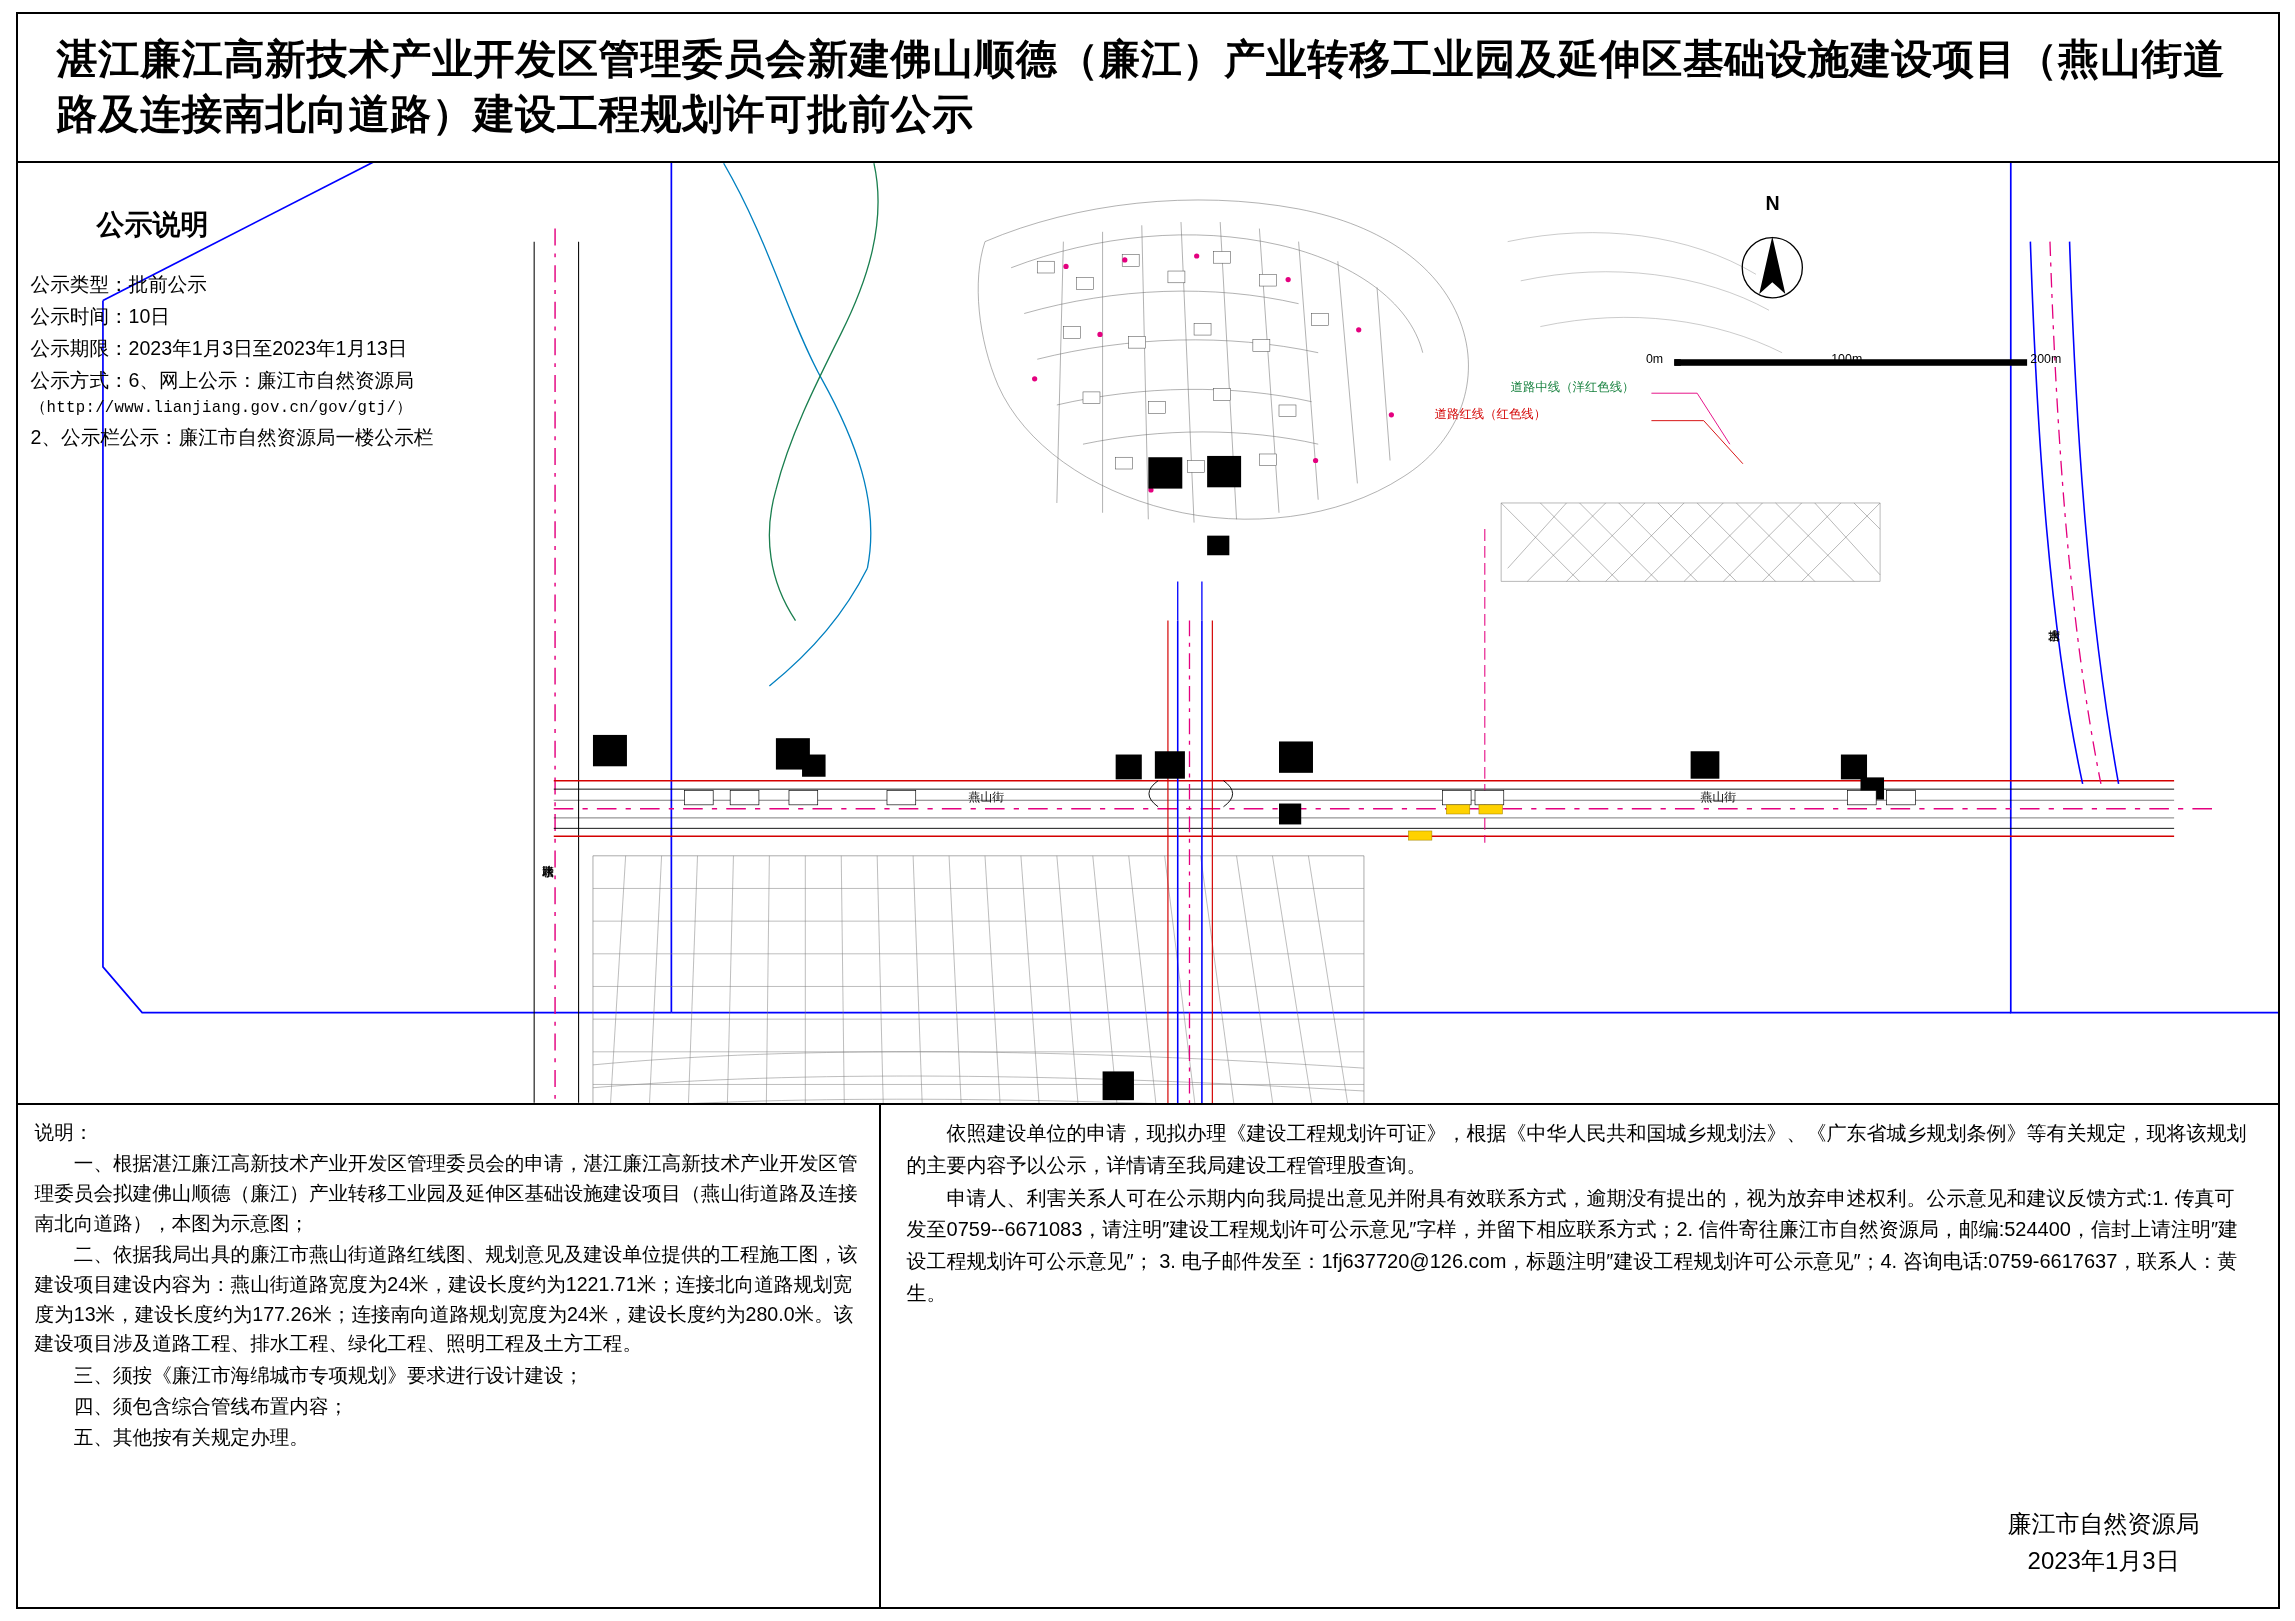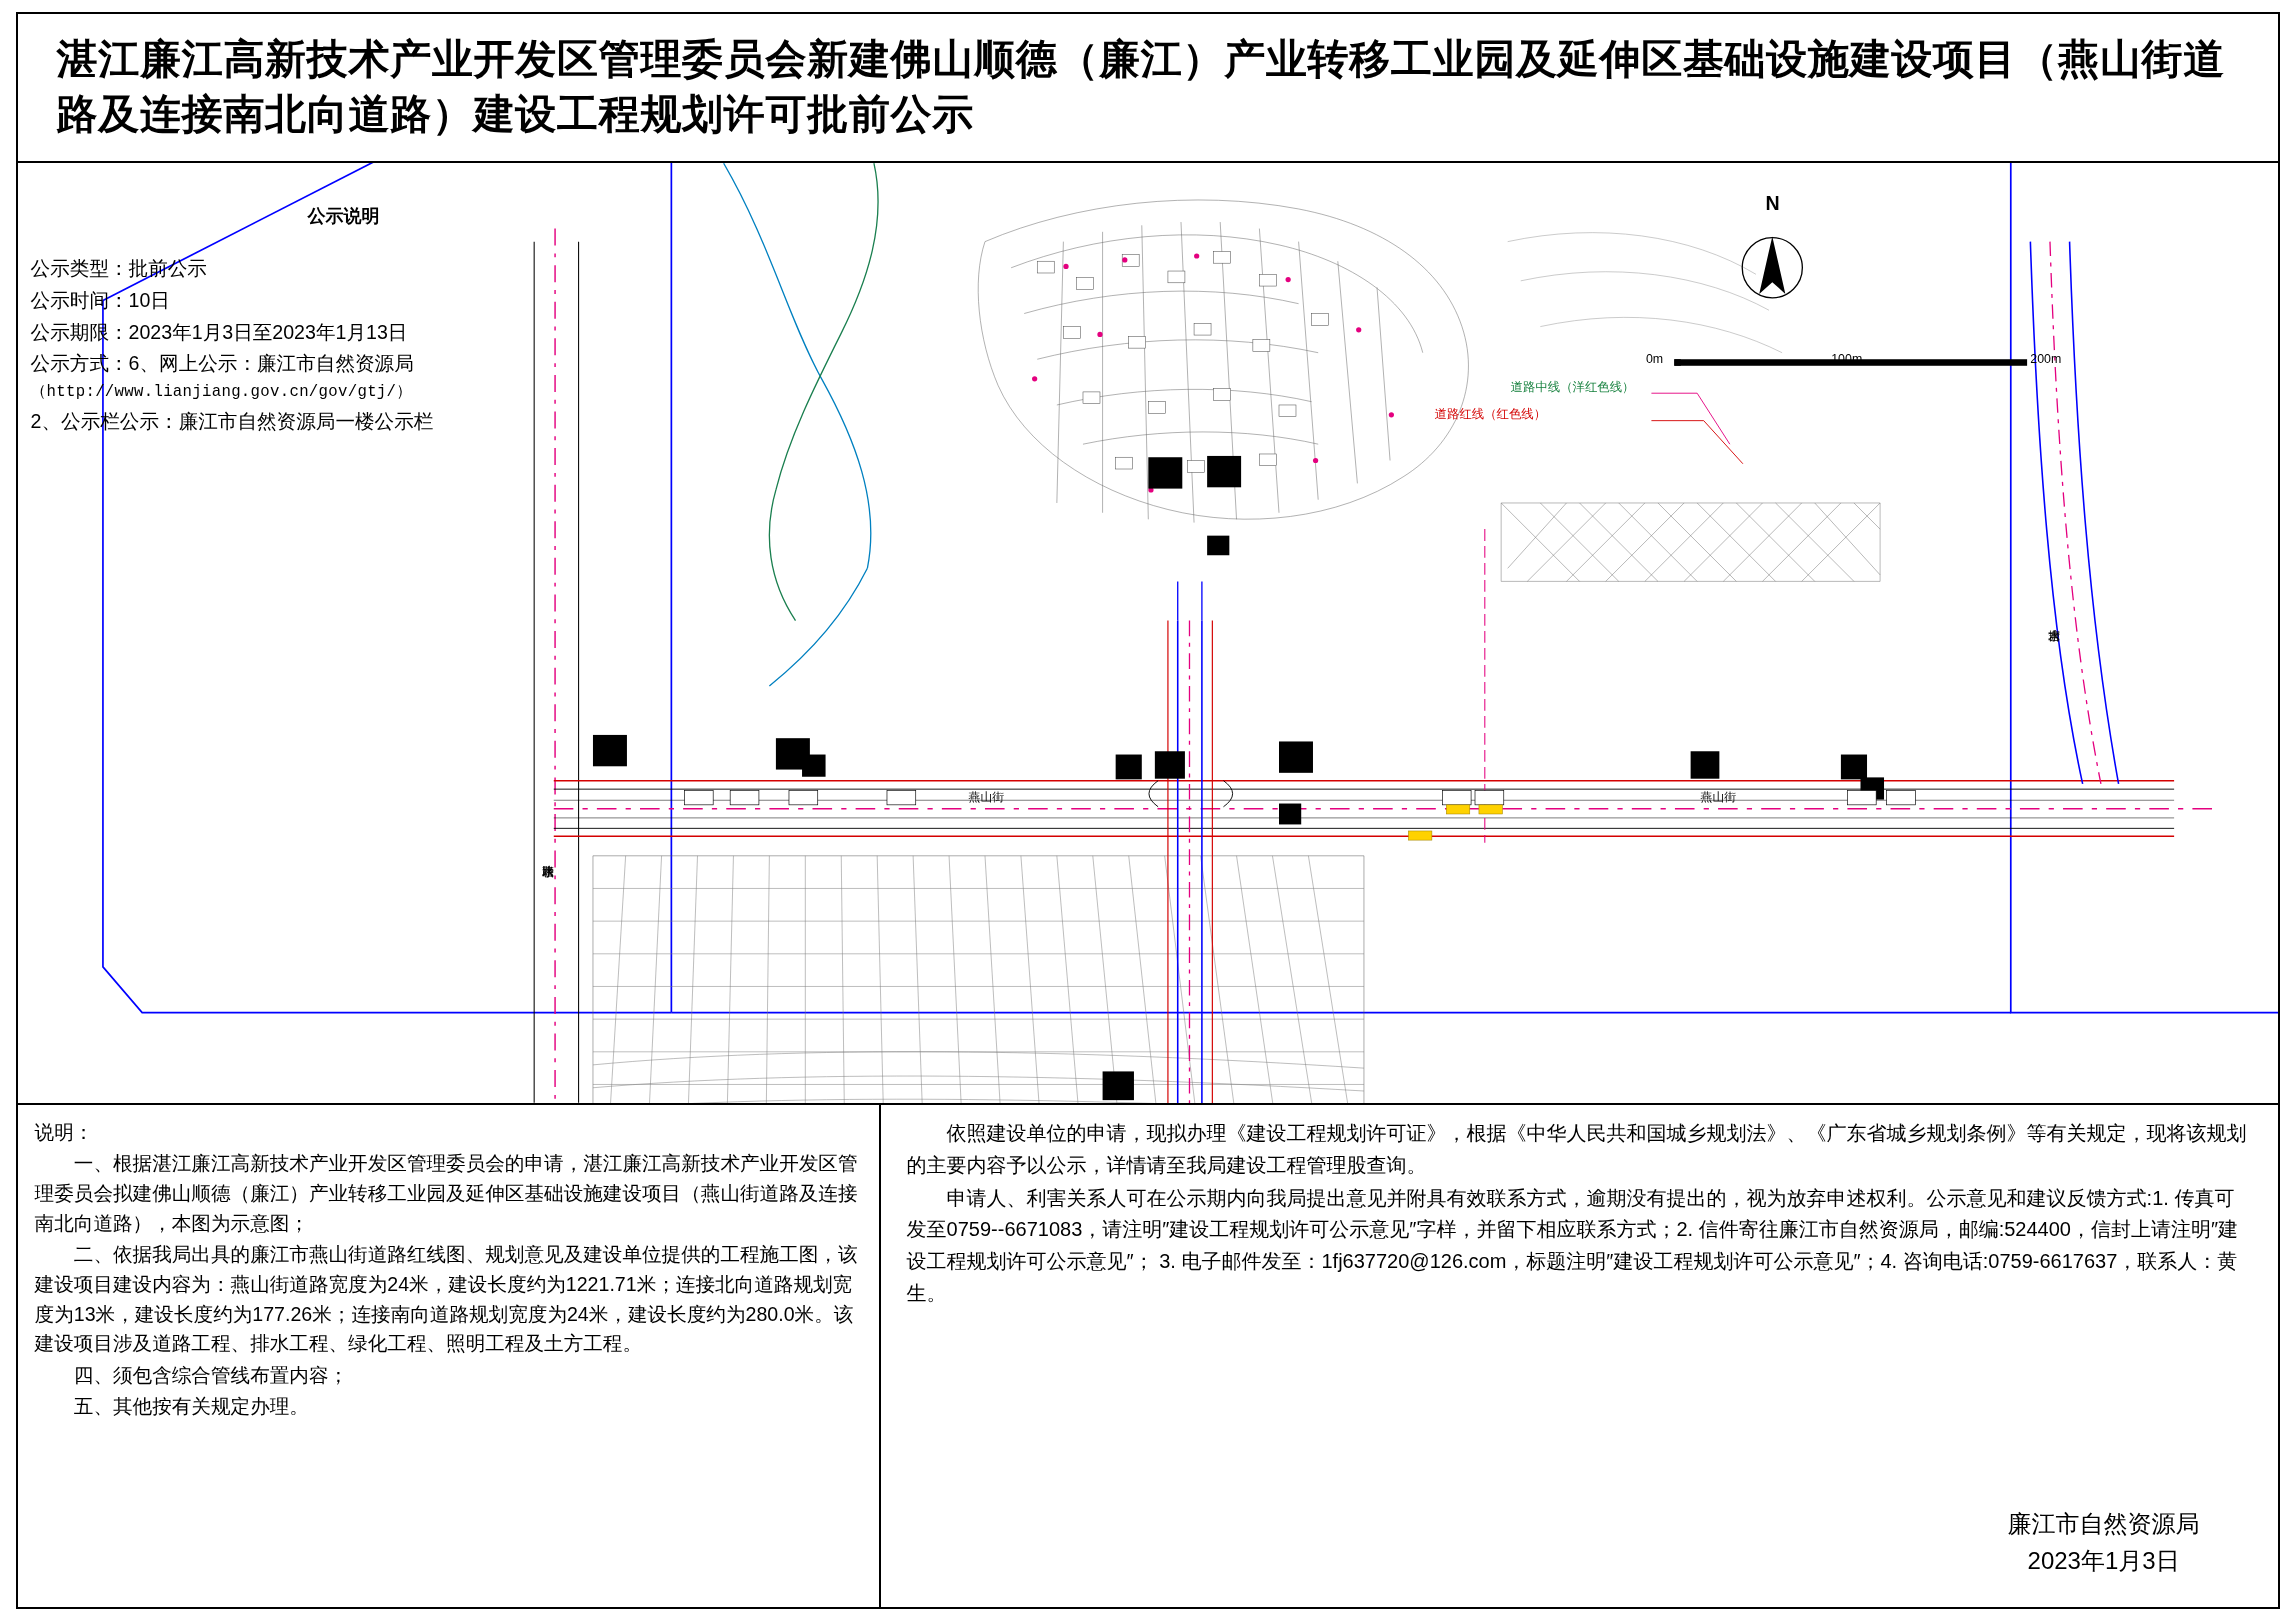--- a/index.html
+++ b/index.html
@@ -68,25 +68,24 @@
   
   .notice-block {
     position: absolute;
     left: 13px;
     top: 39px;
     width: 536px;
     font-size: 19.6px;
     line-height: 1.62;
   }
   .notice-title {
-    font-size: 18px;
+    font-size: 28px;
     font-weight: 700;
-    margin-left: 90px;
+    margin-left: 66px;
     margin-bottom: 22px;
-    text-align: center;
   }
   .notice-line { white-space: pre-wrap; }
   .notice-url {
     font-family: "Liberation Mono", "DejaVu Sans Mono", monospace;
     font-size: 15.7px;
     letter-spacing: 0.3px;
   }
 
   
   .north-wrap {
@@ -470,20 +469,21 @@
     <div class="map-label vert" style="left:2029px; top:457px;">吉水塘</div>
 
   </div>
 
   <div class="bottom">
 
     <div class="pane-left">
       <p class="p-hang">说明：</p>
       <p class="p-ind p-hang">一、根据湛江廉江高新技术产业开发区管理委员会的申请，湛江廉江高新技术产业开发区管理委员会拟建佛山顺德（廉江）产业转移工业园及延伸区基础设施建设项目（燕山街道路及连接南北向道路），本图为示意图；</p>
       <p class="p-ind p-hang">二、依据我局出具的廉江市燕山街道路红线图、规划意见及建设单位提供的工程施工图，该建设项目建设内容为：燕山街道路宽度为24米，建设长度约为1221.71米；连接北向道路规划宽度为13米，建设长度约为177.26米；连接南向道路规划宽度为24米，建设长度约为280.0米。该建设项目涉及道路工程、排水工程、绿化工程、照明工程及土方工程。</p>
+      <p class="p-ind p-hang">三、须按《廉江市海绵城市专项规划》要求进行设计建设；</p>
       <p class="p-ind p-hang">四、须包含综合管线布置内容；</p>
       <p class="p-ind p-hang">五、其他按有关规定办理。</p>
     </div>
 
     <div class="pane-right">
       <p class="p-ind p-hang">依照建设单位的申请，现拟办理《建设工程规划许可证》，根据《中华人民共和国城乡规划法》、《广东省城乡规划条例》等有关规定，现将该规划的主要内容予以公示，详情请至我局建设工程管理股查询。</p>
       <p class="p-ind p-hang">申请人、利害关系人可在公示期内向我局提出意见并附具有效联系方式，逾期没有提出的，视为放弃申述权利。公示意见和建议反馈方式:1. 传真可发至0759--6671083，请注明″建设工程规划许可公示意见″字样，并留下相应联系方式；2. 信件寄往廉江市自然资源局，邮编:524400，信封上请注明″建设工程规划许可公示意见″； 3. 电子邮件发至：1fj637720@126.com，标题注明″建设工程规划许可公示意见″；4. 咨询电话:0759-6617637，联系人：黄生。</p>
       <div class="sig">
         <div>廉江市自然资源局</div>
         <div>2023年1月3日</div>

